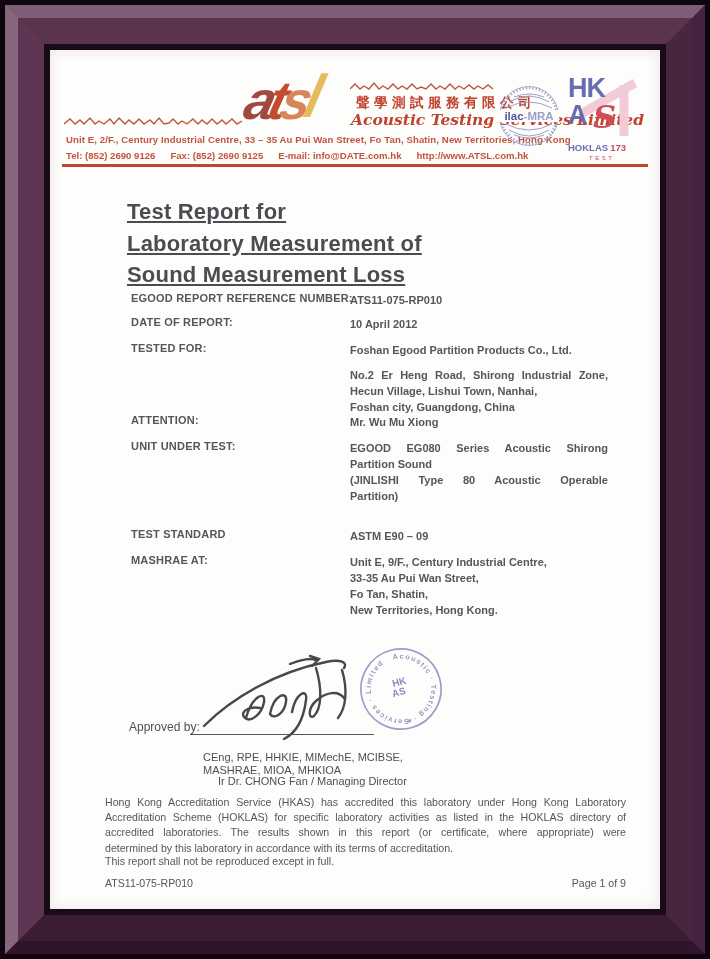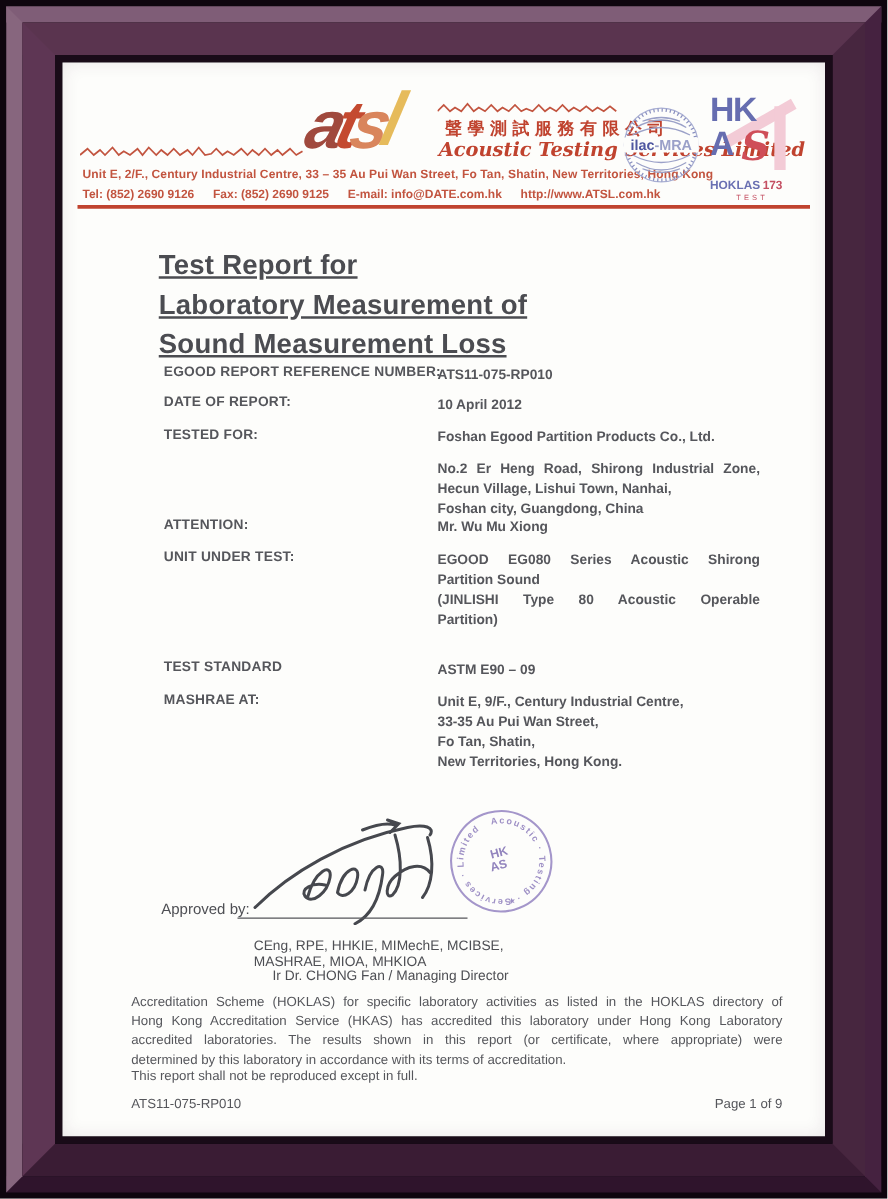--- a/index.html
+++ b/index.html
@@ -186,22 +186,22 @@
         </g>
       </svg>
 
       <div class="appr-lbl">Approved by:</div>
       <div class="sig-line"></div>
       <div class="appr-name">Ir Dr. CHONG Fan / Managing Director</div>
       <div class="appr-q1">CEng, RPE, HHKIE, MIMechE, MCIBSE,</div>
       <div class="appr-q2">MASHRAE, MIOA, MHKIOA</div>
 
       <div class="foot">
+        <div class="just">Hong Kong Accreditation Service (HKAS) has accredited this laboratory under Hong Kong Laboratory</div>
         <div class="just">Accreditation Scheme (HOKLAS) for specific laboratory activities as listed in the HOKLAS directory of</div>
-        <div class="just">Hong Kong Accreditation Service (HKAS) has accredited this laboratory under Hong Kong Laboratory</div>
         <div class="just">accredited laboratories. The results shown in this report (or certificate, where appropriate) were</div>
         <div>determined by this laboratory in accordance with its terms of accreditation.</div>
       </div>
       <div class="note">This report shall not be reproduced except in full.</div>
       <div class="bottomrow">
         <span>ATS11-075-RP010</span>
         <span>Page 1 of 9</span>
       </div>
 
     </div>

